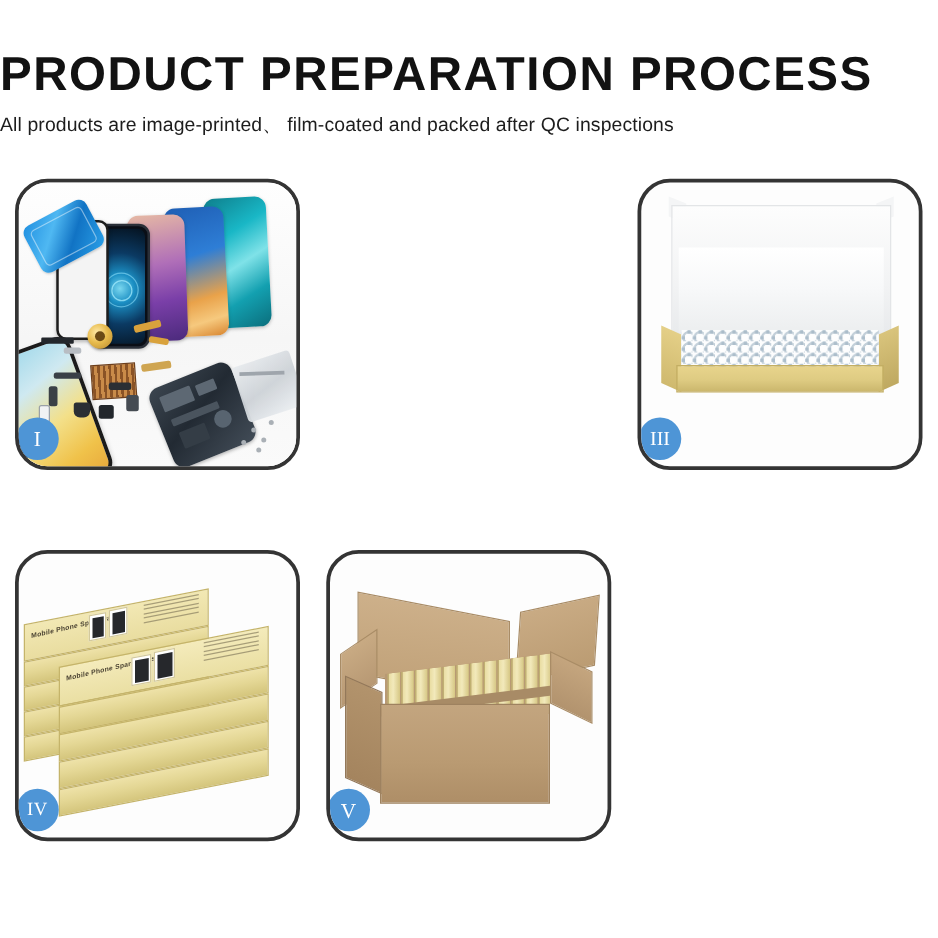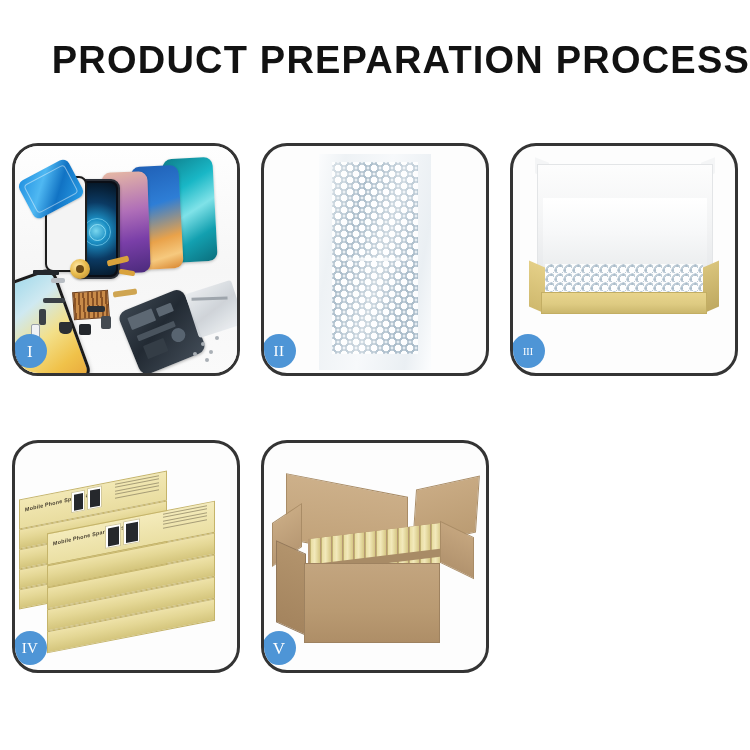--- a/index.html
+++ b/index.html
@@ -5,21 +5,21 @@
 <style>
   html,body{margin:0;padding:0;}
   body{
     width:750px;height:750px;background:#ffffff;
     font-family:"Liberation Sans","DejaVu Sans",sans-serif;
     overflow:hidden;position:relative;
   }
   #page{width:750px;height:750px;position:relative;}
 
   
-  .header{position:absolute;left:0;top:0;width:750px;text-align:right;}
+  .header{position:absolute;left:0;top:0;width:750px;text-align:left;}
   .title{
     margin:0;padding-top:38px;
     font-size:38px;line-height:44px;font-weight:700;letter-spacing:1.2px;
     color:#121212;font-family:"Liberation Sans","DejaVu Sans",sans-serif;
   }
   .subtitle{
     margin:0;padding-top:9px;
     font-size:15.5px;line-height:20px;font-weight:400;letter-spacing:.1px;
     color:#1d1d1d;
   }
@@ -43,21 +43,21 @@
   .badge{
     position:absolute;left:-2px;bottom:5px;
     width:34px;height:34px;border-radius:50%;
     background:#4e95d6;
     display:flex;align-items:center;justify-content:center;
     color:#ffffff;font-family:"Liberation Serif","DejaVu Serif",serif;
     font-size:17px;line-height:17px;letter-spacing:.4px;
     z-index:40;
   }
   .badge.wide{font-size:15px;}
-  .badge.xwide{font-size:10px;letter-spacing:0;font-family:Liberation Serif, serif;}
+  .badge.xwide{font-size:16px;letter-spacing:0;font-family:Liberation Serif, serif;}
 
   
   .pi-bg{position:absolute;inset:0;background:
      linear-gradient(180deg,#fefefe 0%,#f6f6f6 55%,#fafafa 100%);}
   .phone{position:absolute;border-radius:9px;box-shadow:0 1px 3px rgba(0,0,0,.25);}
   
   .ph5{left:150px;top:12px;width:50px;height:104px;
        background:linear-gradient(150deg,#0e7f8c 0%,#19b7c6 30%,#7fe2e8 52%,#13a0b0 74%,#0b6e7c 100%);
        transform:rotate(-3deg);}
   .ph4{left:118px;top:20px;width:48px;height:103px;
@@ -252,20 +252,21 @@
        background:linear-gradient(110deg,rgba(255,255,255,.8),rgba(255,255,255,0));
        transform:rotate(-12deg);}
 </style>
 </head>
 <body>
 
 <div id="page">
 
   <div class="header">
     <h1 class="title">PRODUCT PREPARATION PROCESS</h1>
+    <p class="subtitle">All products are image-printed、 film-coated and packed after QC inspections</p>
   </div>
 
   <div class="grid">
 
     <div class="panel p-c0 p-r0">
       <div class="stage">
         <div class="pi-bg"></div>
         <div class="phone ph5"></div>
         <div class="phone ph4"></div>
         <div class="phone ph3"></div>
@@ -303,31 +304,20 @@
         <div class="prt k12"></div>
         <div class="scr s1"></div>
         <div class="scr s2"></div>
         <div class="scr s3"></div>
         <div class="scr s4"></div>
         <div class="scr s5"></div>
       </div>
       <div class="badge">I</div>
     </div>
 
-    <div class="panel p-c1 p-r0">
-      <div class="stage">
-        <div class="bw-outer"></div>
-        <div class="bw-inner">
-          <div class="bw-grid"></div>
-          <div class="bw-seam"></div>
-          <div class="bw-sheen"></div>
-        </div>
-      </div>
-      <div class="badge wide">II</div>
-    </div>
 
     <div class="panel p-c2 p-r0">
       <div class="stage">
         <div class="b3-lidL"></div>
         <div class="b3-lidR"></div>
         <div class="b3-lid"></div>
         <div class="b3-foam"></div>
         <div class="b3-lflap"></div>
         <div class="b3-rflap"></div>
         <div class="b3-wrapband">

